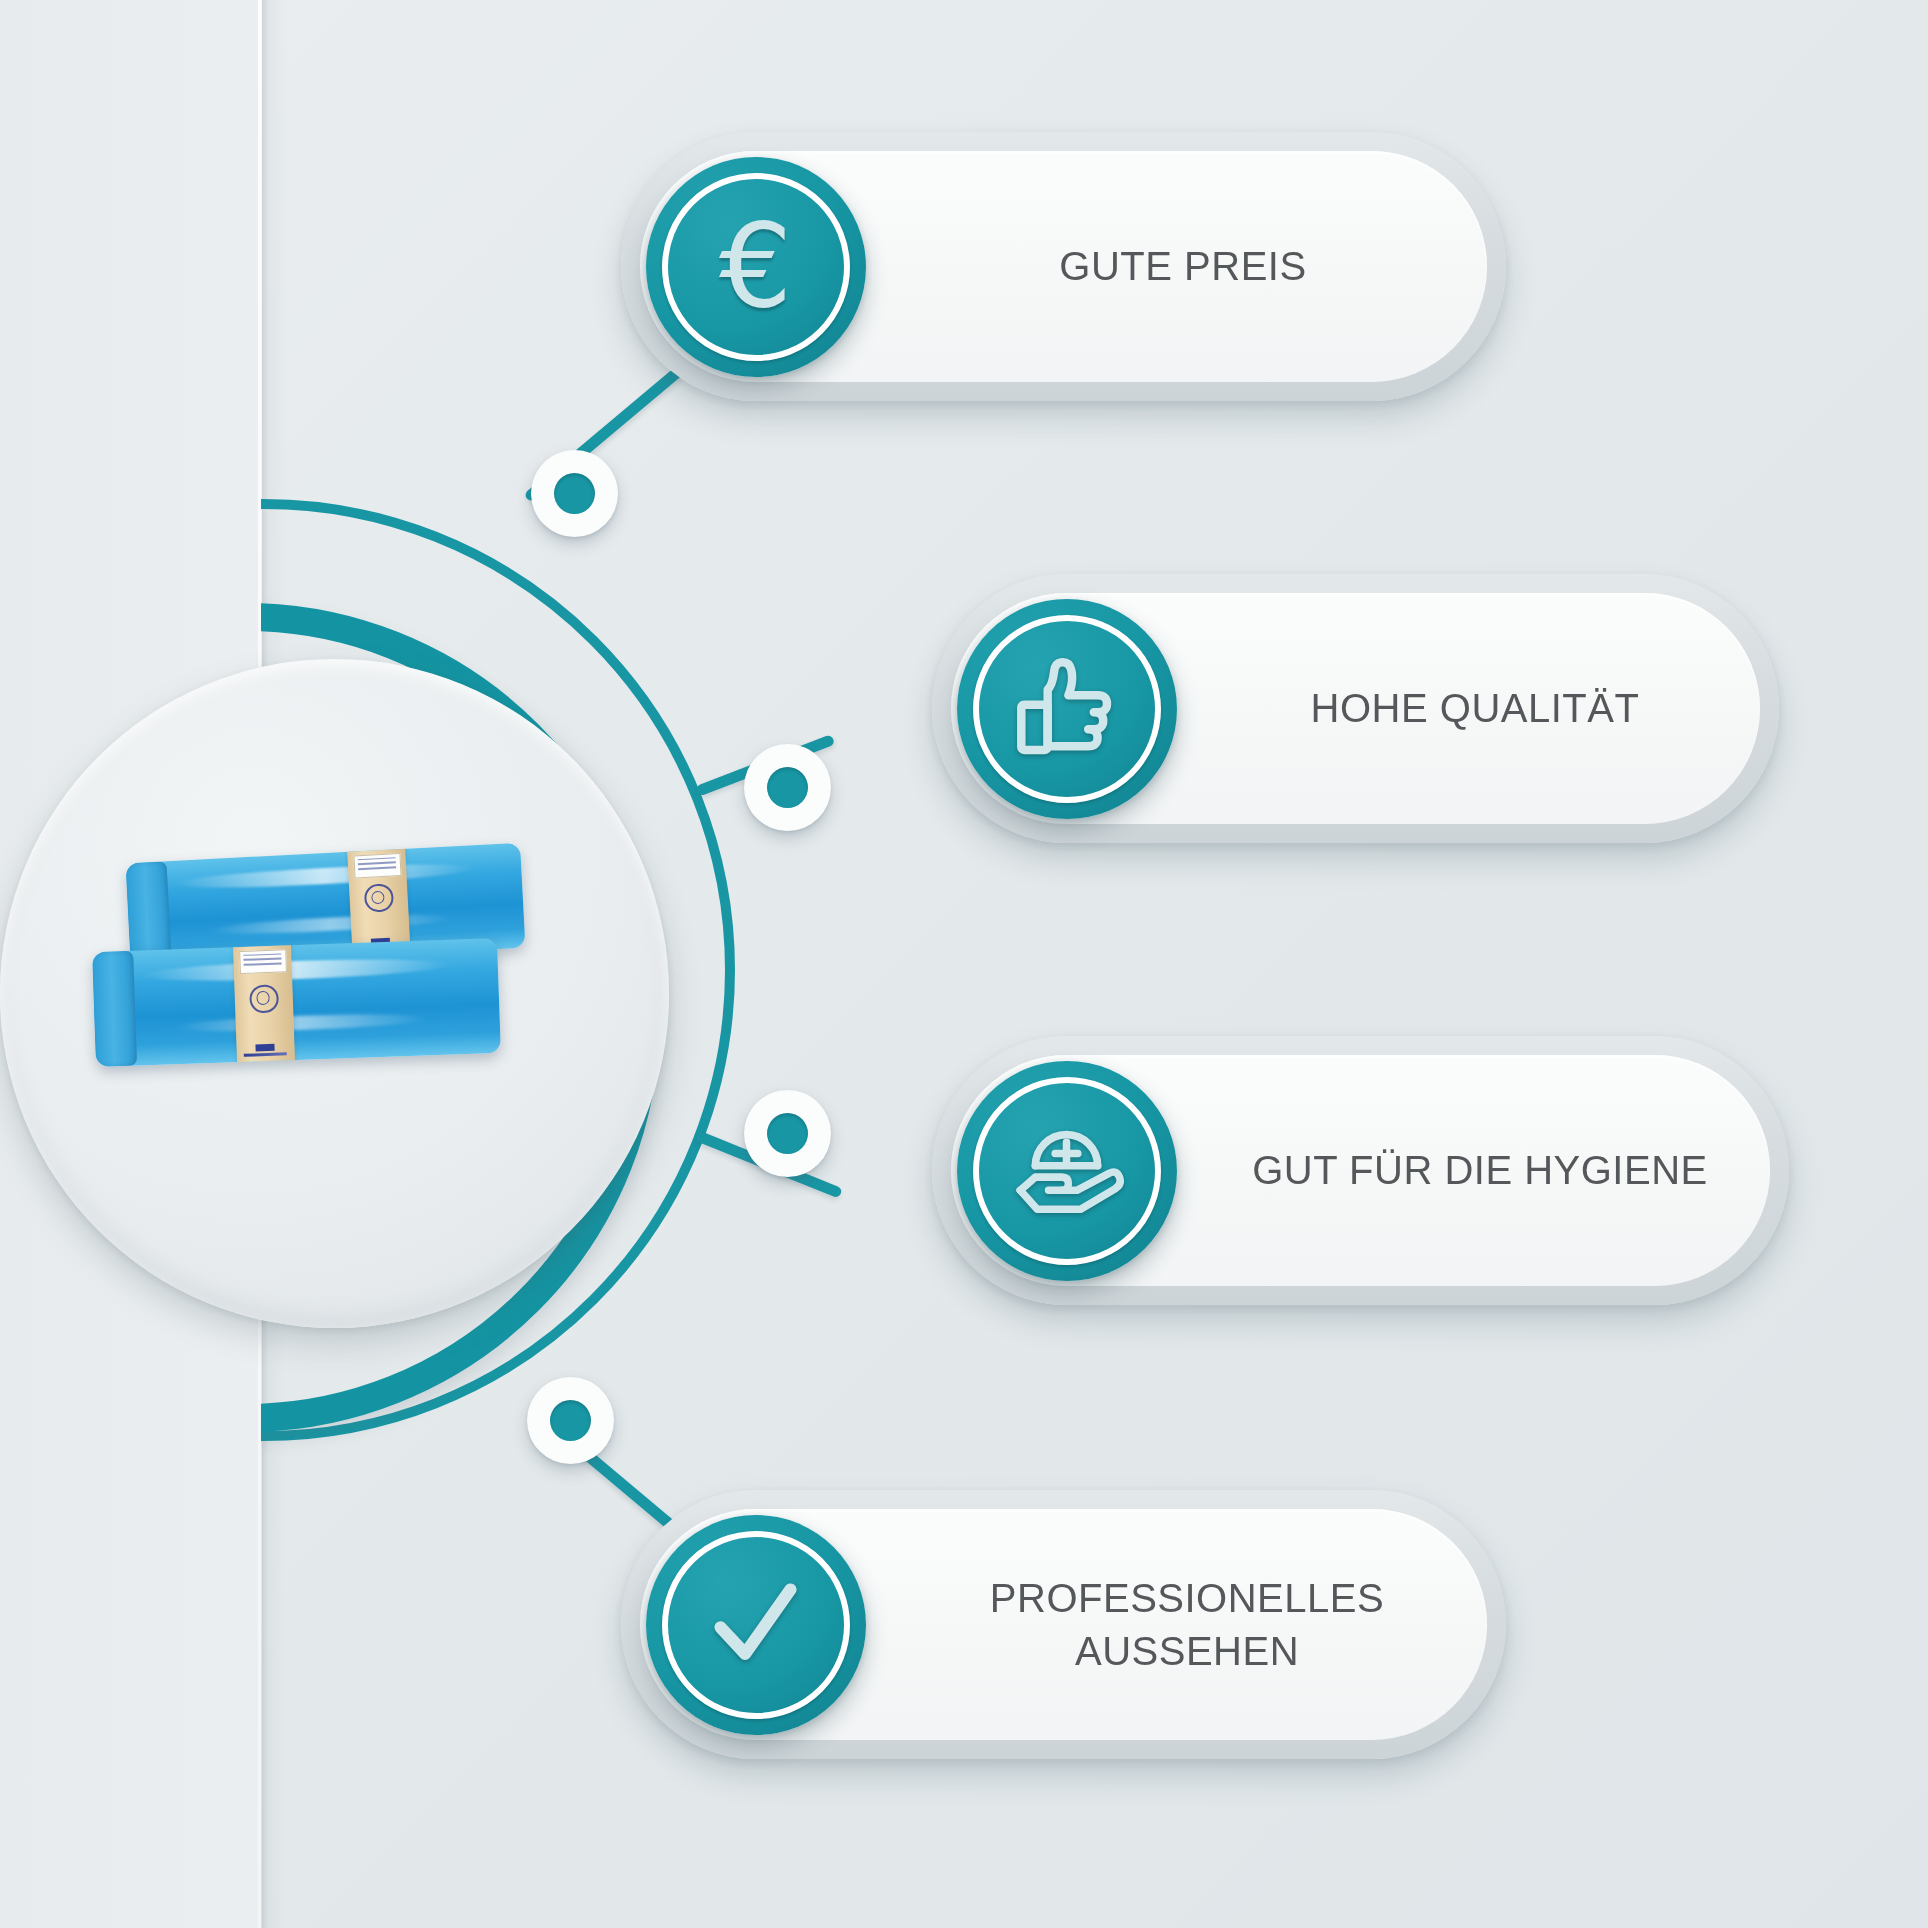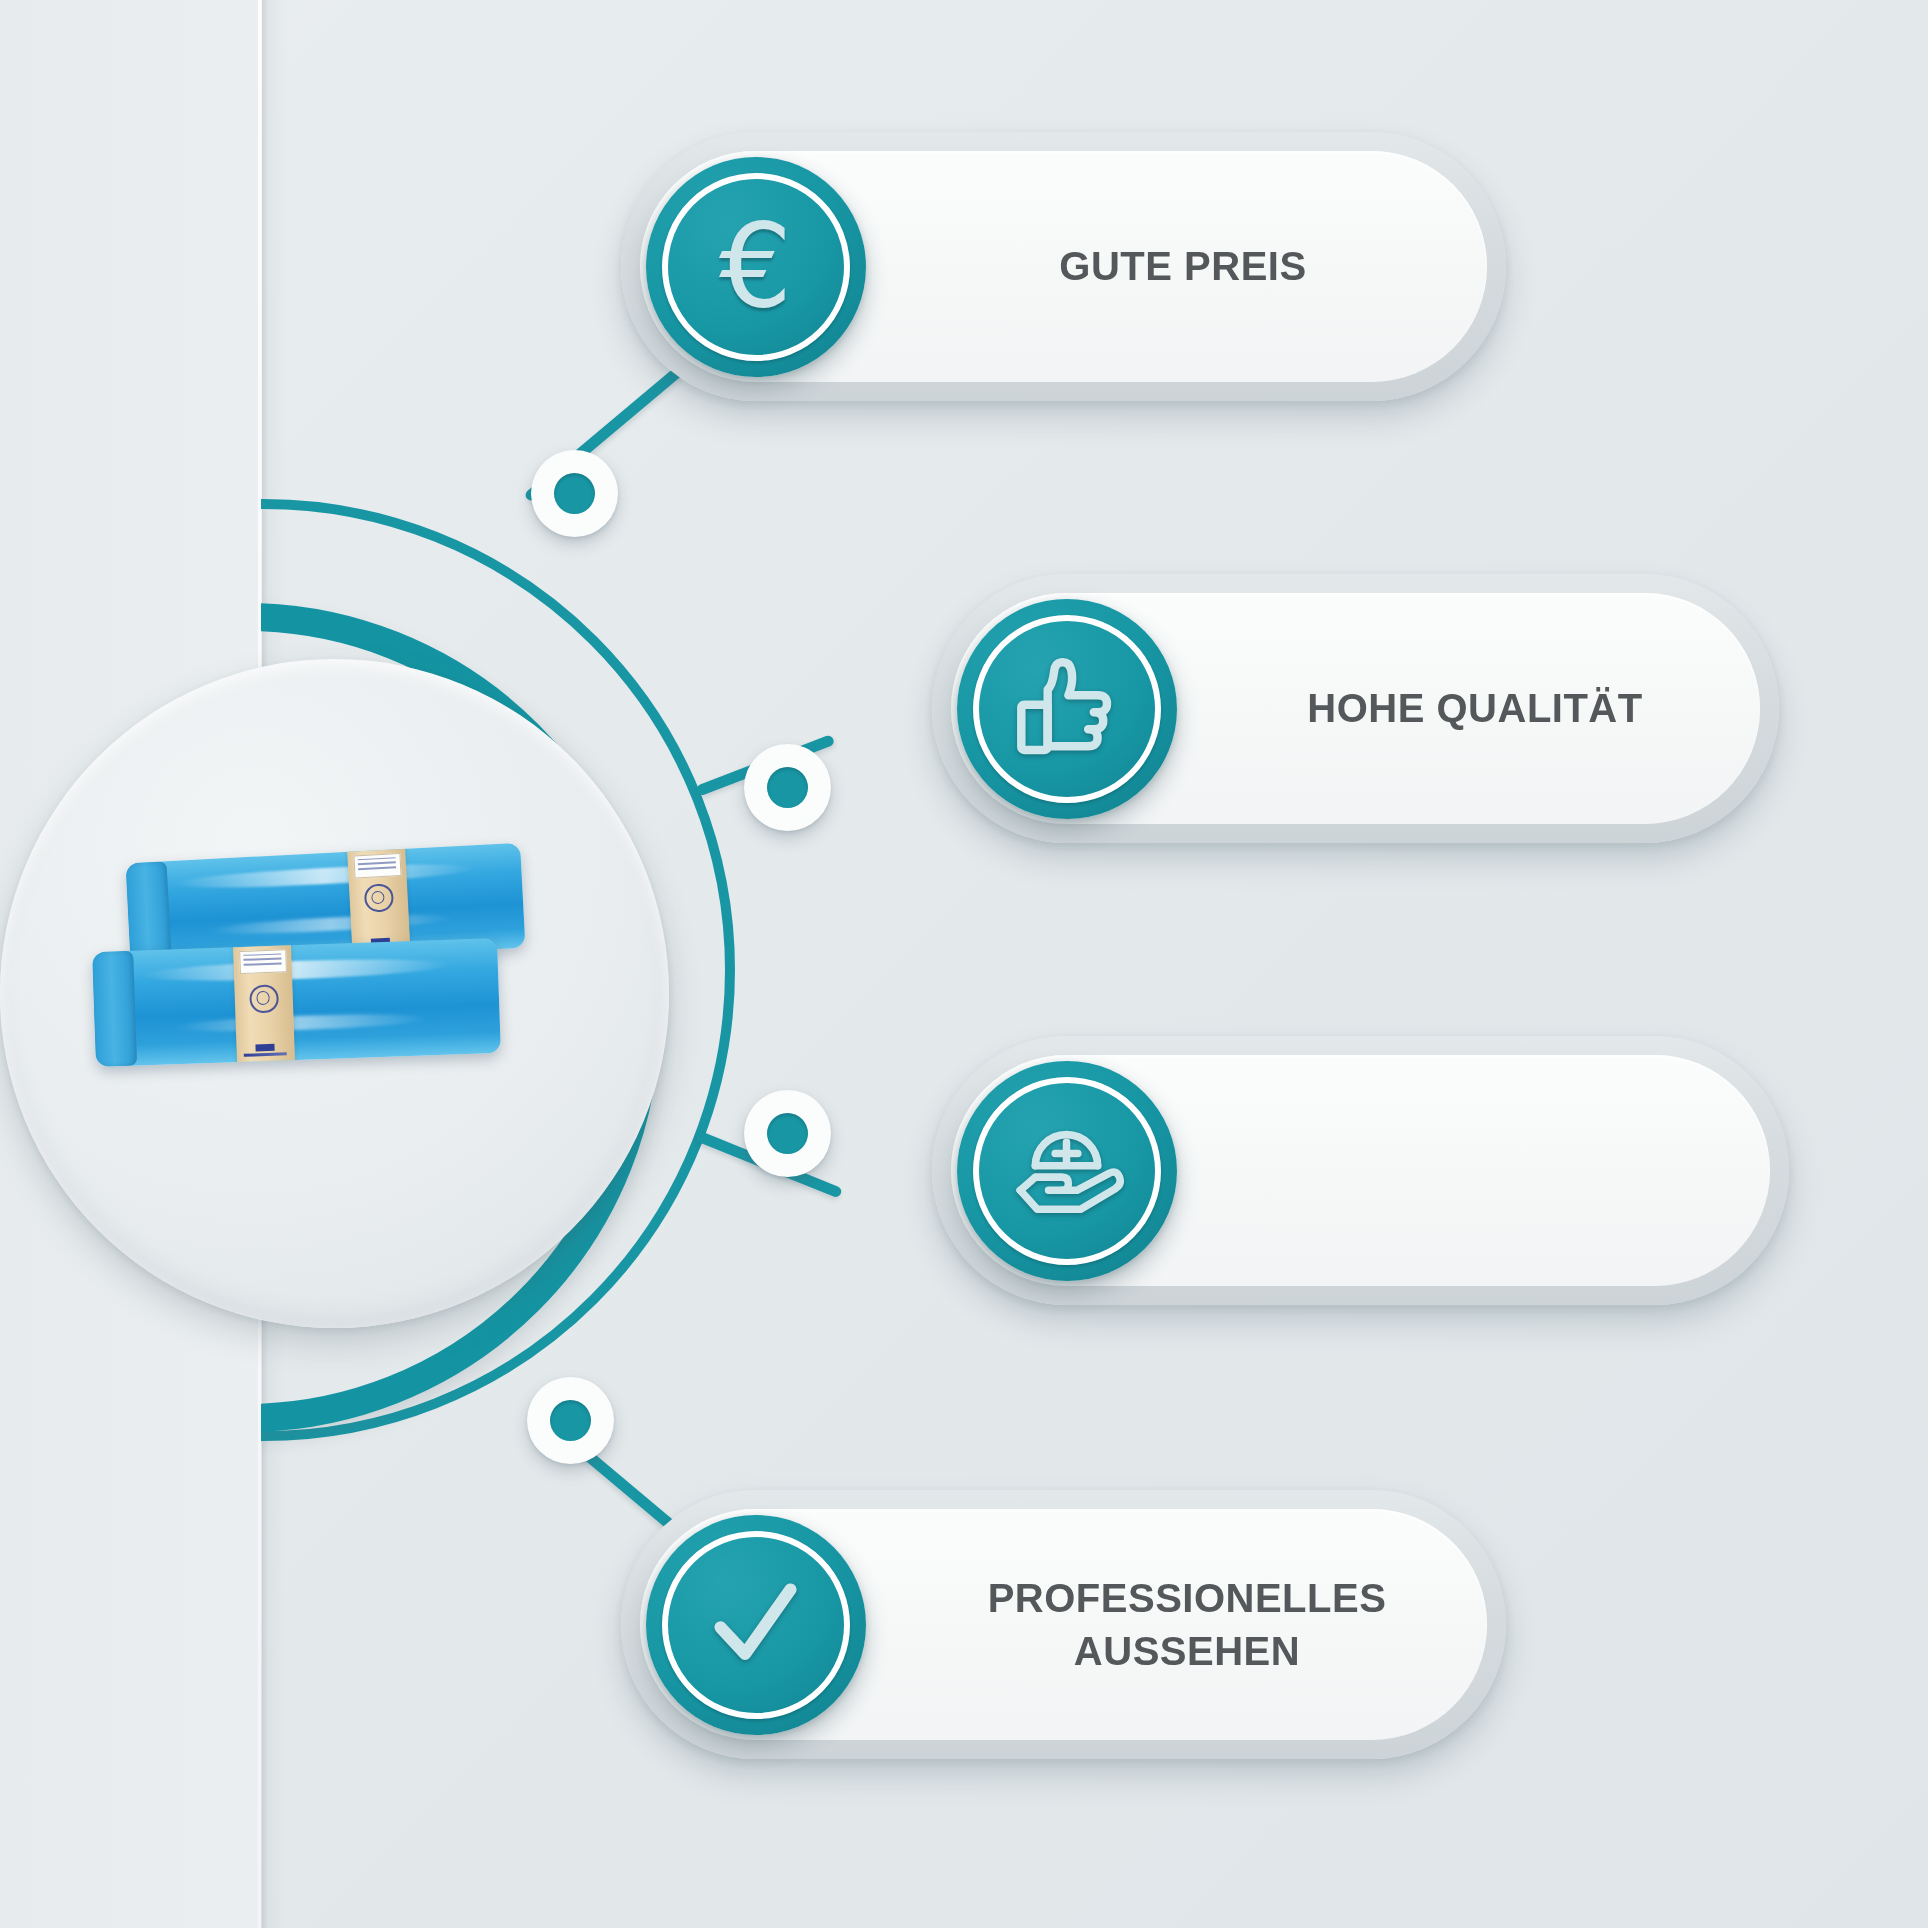--- a/index.html
+++ b/index.html
@@ -141,21 +141,21 @@
   .card-inner{
     position:absolute;left:19px;top:19px;right:19px;bottom:19px;
     border-radius:9415px;
     background:linear-gradient(180deg,#fbfcfc 0%,#f6f8f8 55%,#f2f4f5 100%);
     box-shadow:inset 0 1.9px 2.8px rgba(255,255,255,.9);
   }
   .card-label{
     position:absolute;top:0;bottom:0;display:flex;flex-direction:column;
     align-items:center;justify-content:center;
     color:#55585a;letter-spacing:0.5px;
-    font-size:40px;font-weight:700;line-height:1.32;
+    font-size:40px;font-weight:400;line-height:1.32;
     text-align:center;white-space:nowrap;
   }
   .card-label span{display:block;}
 
   
   .badge{
     position:absolute;width:220px;height:220px;border-radius:50%;
     background:radial-gradient(circle at 36% 30%,#25a3b0 0%,#1796a4 52%,#117e8b 100%);
     box-shadow:0 11.3px 22.6px rgba(50,80,90,.30), 0 2.8px 6.6px rgba(50,80,90,.18);
     display:flex;align-items:center;justify-content:center;
@@ -272,20 +272,23 @@
       <svg width="119" height="119" viewBox="0 0 126 126" aria-hidden="true">
         <g fill="none" stroke="#cfe6ea" stroke-width="8" stroke-linejoin="round" stroke-linecap="round">
           <path d="M30 58 a33 33 0 0 1 66 0"></path>
           <path d="M30 58 h66"></path>
           <path d="M63 33 v24 M51 45 h24"></path>
           <path d="M14 84 L30 70 h28 q7 0 7 7 q0 7 -7 7 H44"></path>
           <path d="M58 84 h16 l34 -18 q8 -4 11 4 q3 7 -4 12 L78 104 H32 L14 84"></path>
         </g>
       </svg>
     </div>
+    <div class="card-label" style="left:273px;right:34px;">
+      <span>GUT FÜR DIE HYGIENE</span>
+    </div>
   </div>
 
   <div class="card" style="left:621px;top:1490px;width:885px;height:269px;">
     <div class="card-inner"></div>
     <div class="badge" style="left:24.5px;top:24.5px;">
       <div class="ringline"></div>
       <svg width="119" height="119" viewBox="0 0 126 126" aria-hidden="true">
         <path d="M26 66 L52 94 L100 26" fill="none" stroke="#cfe6ea" stroke-width="13" stroke-linecap="round" stroke-linejoin="round"></path>
       </svg>
     </div>

